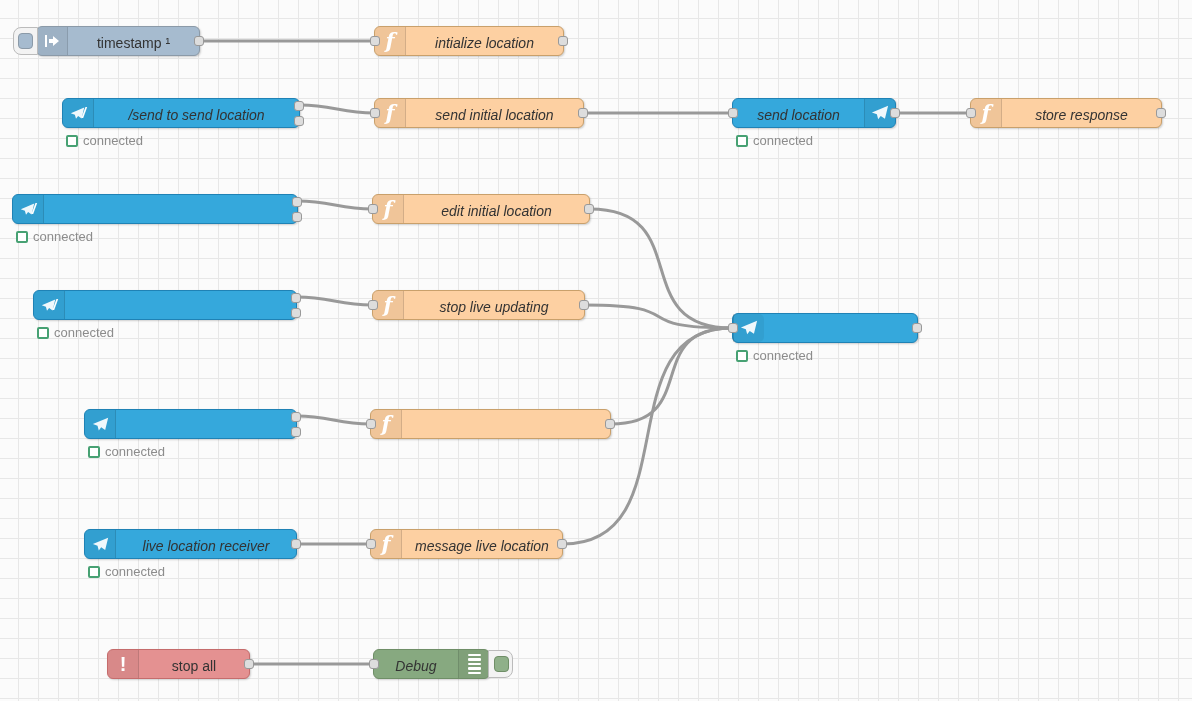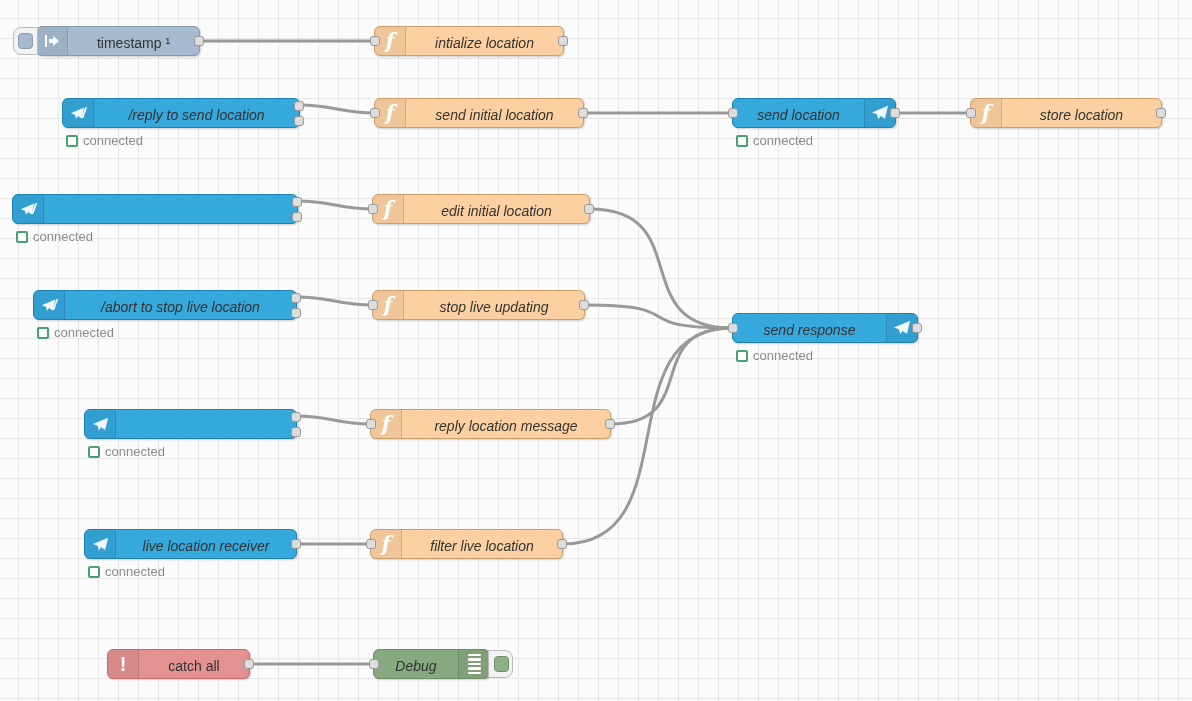--- a/index.html
+++ b/index.html
@@ -125,21 +125,21 @@
     <span class="port out"></span>
   </div>
 
   <div class="node tg" style="left:62px;top:98px;width:238px;">
     <span class="icon left cmdicon">
       <svg width="15" height="15" viewBox="0 0 20 20">
           <path d="M19 2 L1 9.5 L6.5 11.5 L8 17 L10.8 13.2 L15.5 16.5 Z" fill="#fff" opacity="0.92"></path>
         </svg>
       <span class="slash">/</span>
     </span>
-    <span class="label">/reply to send location</span>
+    <span class="label">/send to send location</span>
     <span class="port out1"></span>
     <span class="port out2"></span>
     <span class="status">
         <span class="sq"></span>
         <span>connected</span>
       </span>
   </div>
 
   <div class="node func" style="left:374px;top:98px;width:210px;">
     <span class="icon left">
@@ -162,21 +162,21 @@
     <span class="status">
         <span class="sq"></span>
         <span>connected</span>
       </span>
   </div>
 
   <div class="node func" style="left:970px;top:98px;width:192px;">
     <span class="icon left">
         <span class="fglyph">f</span>
       </span>
-    <span class="label">store location</span>
+    <span class="label">store response</span>
     <span class="port in"></span>
     <span class="port out"></span>
   </div>
 
   <div class="node tg" style="left:12px;top:194px;width:286px;">
     <span class="icon left cmdicon">
       <svg width="15" height="15" viewBox="0 0 20 20">
           <path d="M19 2 L1 9.5 L6.5 11.5 L8 17 L10.8 13.2 L15.5 16.5 Z" fill="#fff" opacity="0.92"></path>
         </svg>
       <span class="slash">/</span>
@@ -198,40 +198,38 @@
     <span class="port out"></span>
   </div>
 
   <div class="node tg" style="left:33px;top:290px;width:264px;">
     <span class="icon left cmdicon">
       <svg width="15" height="15" viewBox="0 0 20 20">
           <path d="M19 2 L1 9.5 L6.5 11.5 L8 17 L10.8 13.2 L15.5 16.5 Z" fill="#fff" opacity="0.92"></path>
         </svg>
       <span class="slash">/</span>
     </span>
-    <span class="label">/abort to stop live location</span>
     <span class="port out1"></span>
     <span class="port out2"></span>
     <span class="status">
         <span class="sq"></span>
         <span>connected</span>
       </span>
   </div>
 
   <div class="node func" style="left:372px;top:290px;width:213px;">
     <span class="icon left">
         <span class="fglyph">f</span>
       </span>
     <span class="label">stop live updating</span>
     <span class="port in"></span>
     <span class="port out"></span>
   </div>
 
   <div class="node tg" style="left:732px;top:313px;width:186px;">
-    <span class="label">send response</span>
     <span class="icon right">
       <svg width="18" height="18" viewBox="0 0 20 20">
           <path d="M19 2 L1 9.5 L6.5 11.5 L8 17 L10.8 13.2 L15.5 16.5 Z" fill="#fff" opacity="0.92"></path>
         </svg>
     </span>
     <span class="port in"></span>
     <span class="port out"></span>
     <span class="status">
         <span class="sq"></span>
         <span>connected</span>
@@ -249,21 +247,20 @@
     <span class="status">
         <span class="sq"></span>
         <span>connected</span>
       </span>
   </div>
 
   <div class="node func" style="left:370px;top:409px;width:241px;">
     <span class="icon left">
         <span class="fglyph">f</span>
       </span>
-    <span class="label">reply location message</span>
     <span class="port in"></span>
     <span class="port out"></span>
   </div>
 
   <div class="node tg" style="left:84px;top:529px;width:213px;justify-content:flex-end;">
     <span class="icon left">
       <svg width="17" height="17" viewBox="0 0 20 20">
           <path d="M19 2 L1 9.5 L6.5 11.5 L8 17 L10.8 13.2 L15.5 16.5 Z" fill="#fff" opacity="0.92"></path>
         </svg>
     </span>
@@ -272,30 +269,30 @@
     <span class="status">
         <span class="sq"></span>
         <span>connected</span>
       </span>
   </div>
 
   <div class="node func" style="left:370px;top:529px;width:193px;">
     <span class="icon left">
         <span class="fglyph">f</span>
       </span>
-    <span class="label">filter live location</span>
+    <span class="label">message live location</span>
     <span class="port in"></span>
     <span class="port out"></span>
   </div>
 
   <div class="node catch" style="left:107px;top:649px;width:143px;">
     <span class="icon left">
         <span class="bang">!</span>
       </span>
-    <span class="label upright">catch all</span>
+    <span class="label upright">stop all</span>
     <span class="port out"></span>
   </div>
 
   <div class="node debug" style="left:373px;top:649px;width:117px;">
     <span class="label">Debug</span>
     <span class="icon right">
       <span class="bars">
           <b></b>
           <b></b>
           <b></b>

